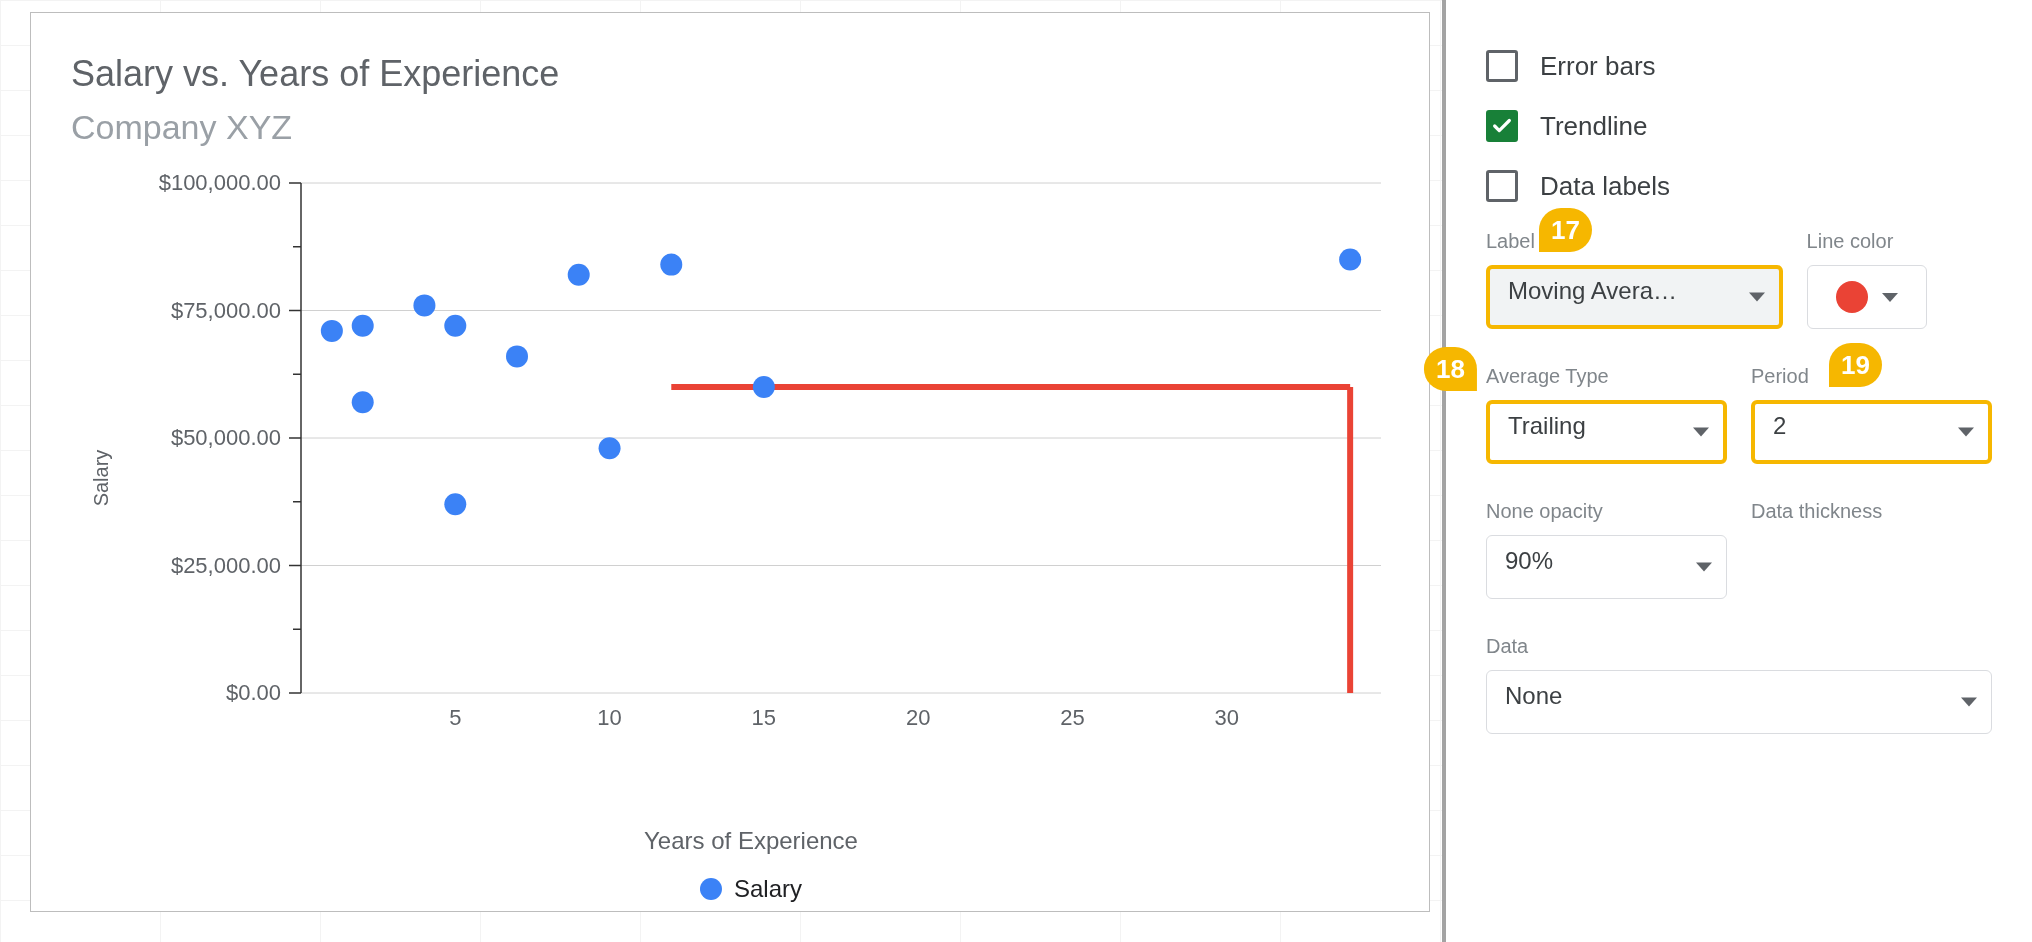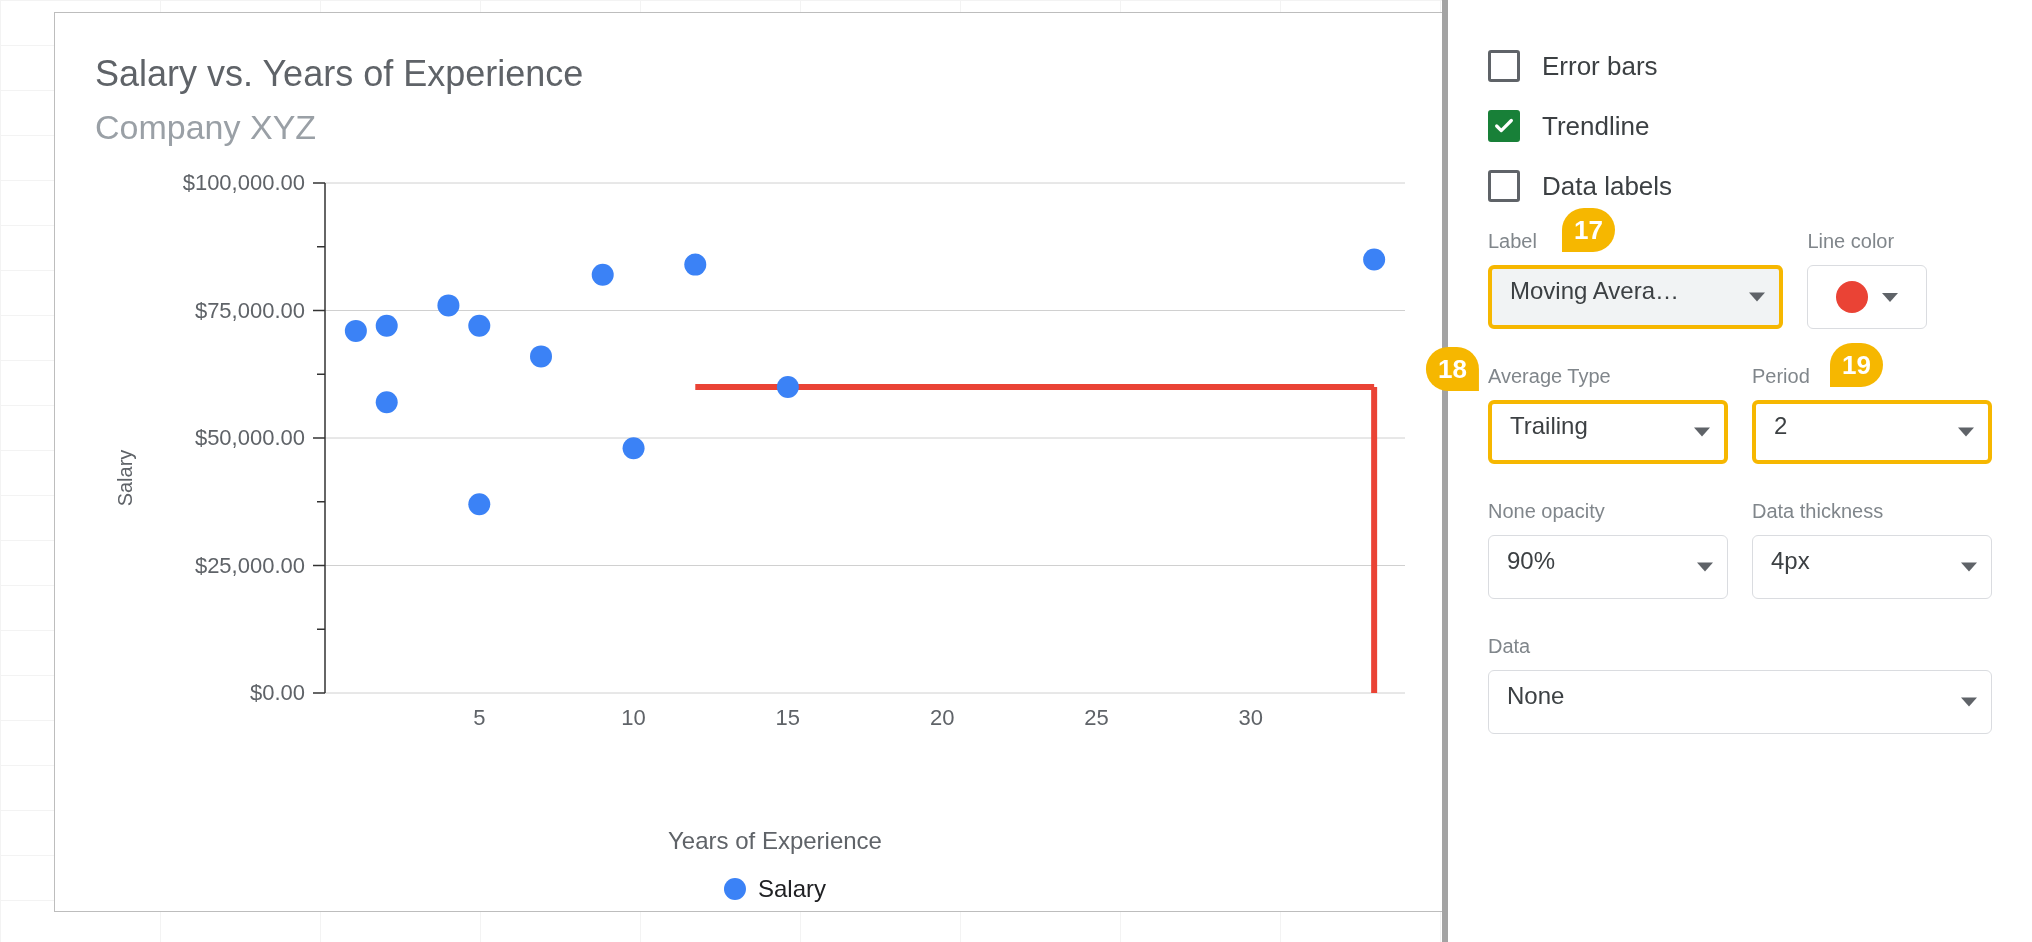--- a/index.html
+++ b/index.html
@@ -25,21 +25,20 @@
 
   
   .chart-frame {
     position: absolute;
     left: 30px;
     top: 12px;
     width: 1400px;
     height: 900px;
     border: 1.5px solid #bdbdbd;
     background: #fff;
-    margin-left: 24px;
   }
 
   .chart-title {
     font-size: 36px;
     color: #5f6368;
     position: absolute;
     left: 40px;
     top: 40px;
     font-weight: 400;
   }
@@ -98,21 +97,21 @@
   }
 
   
   .sidebar {
     position: absolute;
     right: 0;
     top: 0;
     width: 590px;
     height: 942px;
     background: #fff;
-    border-left: 6px solid #a3a3a3;
+    border-left: 4px solid #a3a3a3;
     padding: 50px 40px 30px 40px;
   }
 
   .checkbox-row {
     display: flex;
     align-items: center;
     gap: 22px;
     margin-bottom: 28px;
   }
   .checkbox {
@@ -305,21 +304,21 @@
 
   <div class="checkbox-row">
     <div class="checkbox">
       
     </div>
     <span class="checkbox-label">Data labels</span>
   </div>
 
   <div class="control-row" style="margin-top:18px;">
     <div class="control-group" style="flex:1.6;position:relative;">
-      <div class="badge left-tail" style="top:-22px;left:74px;">
+      <div class="badge left-tail" style="top:-22px;left:53px;">
           <span>17</span>
         </div>
       <span class="control-label">Label</span>
       <div class="select-field highlighted">
         <span>Moving Avera…</span>
         <div class="chevron"></div>
       </div>
     </div>
     <div class="control-group" style="flex:1;">
       <span class="control-label">Line color</span>
@@ -356,24 +355,20 @@
   <div class="control-row" style="margin-top:36px;">
     <div class="control-group" style="flex:1;">
       <span class="control-label">None opacity</span>
       <div class="select-field">
         <span>90%</span>
         <div class="chevron"></div>
       </div>
     </div>
     <div class="control-group" style="flex:1;">
       <span class="control-label">Data thickness</span>
-      <div class="select-field">
-        <span>4px</span>
-        <div class="chevron"></div>
-      </div>
     </div>
   </div>
 
   <div style="margin-top:36px;">
     <span class="control-label">Data</span>
     <div class="select-field full-select">
       <span>None</span>
       <div class="chevron"></div>
     </div>
   </div>

